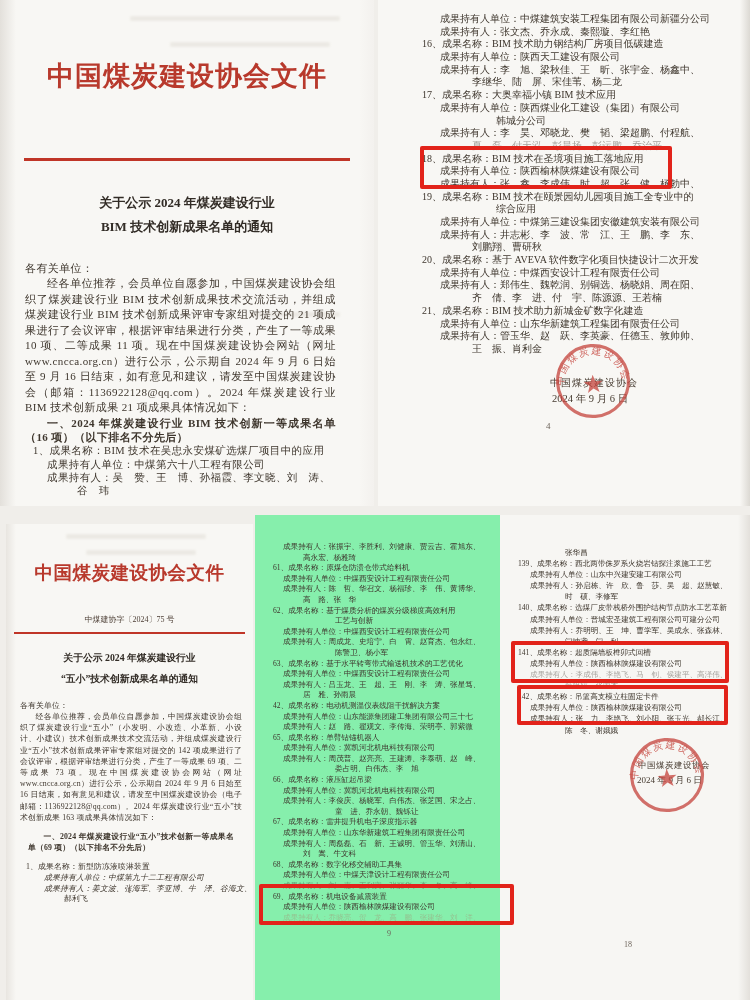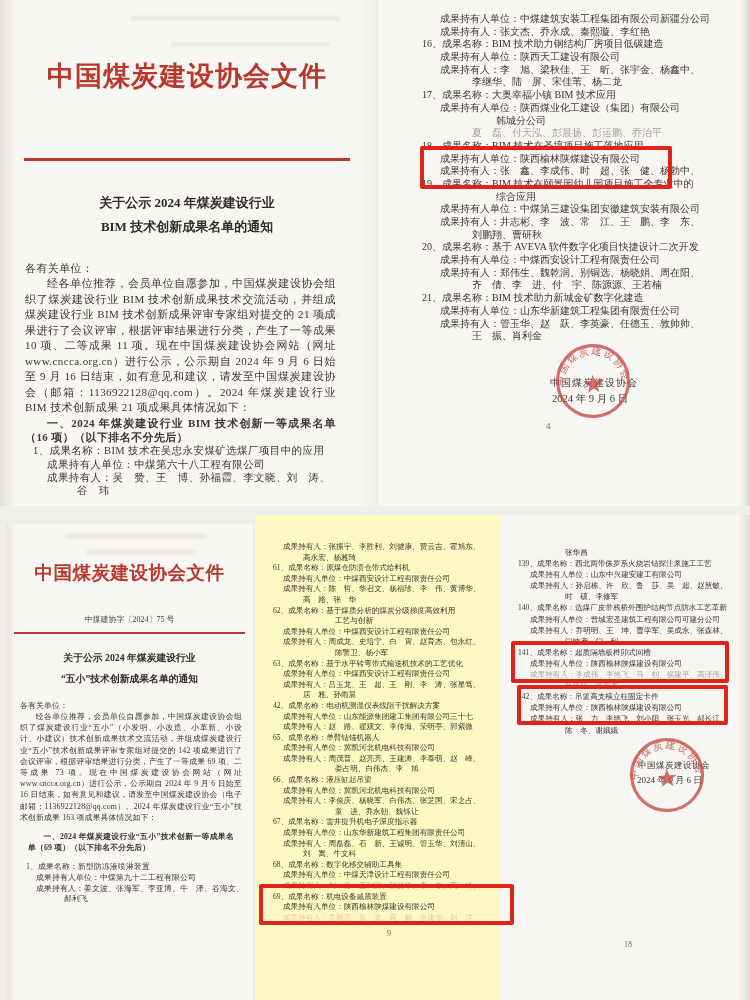--- a/index.html
+++ b/index.html
@@ -2,21 +2,21 @@
 <html><head>
 <meta charset="utf-8">
 <style>
   html,body{margin:0;padding:0;}
   .canvas{position:relative;width:750px;height:1000px;background:#f0eeea;overflow:hidden;
     font-family:"Liberation Serif","DejaVu Serif",serif;color:#3e362d;}
   .page{position:absolute;overflow:hidden;}
   .pg-tl{left:0;top:0;width:374px;height:506px;background:linear-gradient(90deg,#e3e0db 0,#f8f7f4 16px,#f8f7f4 96%,#f3f1ee 100%);}
   .pg-tr{left:378px;top:0;width:372px;height:506px;background:linear-gradient(270deg,#dcd9d3 0,#f8f7f4 10px);}
   .pg-bl{left:6px;top:524px;width:247px;height:476px;background:linear-gradient(90deg,#e8e5e0 0,#f8f7f4 10px);}
-  .pg-bm{left:255px;top:515px;width:245px;height:485px;background:#fef9c3;}
+  .pg-bm{left:255px;top:515px;width:245px;height:485px;background:#86efac;}
   .pg-br{left:500px;top:515px;width:250px;height:485px;background:linear-gradient(270deg,#e3e0db 0,#f7f6f3 12px);}
   .bleed{position:absolute;height:5px;background:#e4e1da;opacity:.6;border-radius:2px;filter:blur(1px);}
   
   .doc-title{position:absolute;left:0;right:0;text-align:center;font-weight:bold;color:#b8392c;white-space:nowrap;}
   .pg-tl .doc-title{top:58px;font-size:27px;letter-spacing:1px;}
   .pg-bl .doc-title{top:36px;font-size:18.5px;letter-spacing:.5px;}
   .doc-no{position:absolute;left:0;right:0;text-align:center;color:#4e4037;}
   .pg-tl .doc-no{top:131px;font-size:11px;}
   .pg-bl .doc-no{top:90px;font-size:8px;}
   .red-rule{position:absolute;background:#c03527;}
@@ -35,21 +35,21 @@
   .body75 .salut{line-height:11px;}
   .body75 .para{margin:0;text-indent:2em;text-align:justify;line-height:11.2px;}
   .body75 .sect{margin:8px;text-indent:2em;text-align:justify;line-height:11px;font-weight:bold;}
   
   .lines .ln{white-space:nowrap;overflow:visible;}
   .lines .dim{opacity:.45;}
   .lines .dim2{opacity:.3;color:#b4574d;}
   .lines-tl .ln{height:13.4px;font-size:10.5px;}
   .lines-tl .i0{margin-left:8px;} .lines-tl .i1{margin-left:22px;} .lines-tl .i3{margin-left:52px;}
   .lines-bl .ln{height:10.8px;font-size:7.8px;}
-  .lines-bl .i0{margin-left:6px;} .lines-bl .i1{margin-left:16px;} .lines-bl .i3{margin-left:44px;}
+  .lines-bl .i0{margin-left:6px;} .lines-bl .i1{margin-left:24px;font-style:italic;} .lines-bl .i3{margin-left:44px;}
   .lines-tr{position:absolute;left:44px;top:12px;right:2px;}
   .lines-tr .ln{height:12.7px;font-size:10px;}
   .lines-tr .i1{margin-left:18px;} .lines-tr .i2{margin-left:50px;} .lines-tr .i3{margin-left:74px;}
   .lines-bm{position:absolute;left:8px;top:27px;right:-8px;}
   .lines-bm .ln{height:10.6px;font-size:7.6px;}
   .lines-bm .i0{margin-left:10px;} .lines-bm .i1{margin-left:20px;} .lines-bm .i2{margin-left:40px;} .lines-bm .i4{margin-left:72px;}
   .lines-br{position:absolute;left:18px;top:33px;right:2px;}
   .lines-br .ln{height:11.1px;font-size:7.6px;}
   .lines-br .i1{margin-left:12px;} .lines-br .i2{margin-left:47px;}
   
@@ -104,20 +104,21 @@
     <div class="lines lines-tr">
         <div class="ln i1">成果持有人单位：中煤建筑安装工程集团有限公司新疆分公司</div>
         <div class="ln i1">成果持有人：张文杰、乔永成、秦熙璇、李红艳</div>
         <div class="ln i0">16、成果名称：BIM 技术助力钢结构厂房项目低碳建造</div>
         <div class="ln i1">成果持有人单位：陕西天工建设有限公司</div>
         <div class="ln i1">成果持有人：李　旭、梁秋佳、王　昕、张宇金、杨鑫中、</div>
         <div class="ln i2">李继华、陆　屏、宋佳苇、杨二龙</div>
         <div class="ln i0">17、成果名称：大奥幸福小镇 BIM 技术应用</div>
         <div class="ln i1">成果持有人单位：陕西煤业化工建设（集团）有限公司</div>
         <div class="ln i3">韩城分公司</div>
+        <div class="ln i1">成果持有人：李　昊、邓晓龙、樊　韬、梁超鹏、付程航、</div>
         <div class="ln i2 dim">夏　磊、付天泓、彭晨扬、彭运鹏、乔治平</div>
         <div class="ln i0">18、成果名称：BIM 技术在圣境项目施工落地应用</div>
         <div class="ln i1">成果持有人单位：陕西榆林陕煤建设有限公司</div>
         <div class="ln i1">成果持有人：张　鑫、李成伟、时　超、张　健、杨勃中、</div>
         <div class="ln i0">19、成果名称：BIM 技术在颐景园幼儿园项目施工全专业中的</div>
         <div class="ln i3">综合应用</div>
         <div class="ln i1">成果持有人单位：中煤第三建设集团安徽建筑安装有限公司</div>
         <div class="ln i1">成果持有人：井志彬、李　波、常　江、王　鹏、李　东、</div>
         <div class="ln i2">刘鹏翔、曹研秋</div>
         <div class="ln i0">20、成果名称：基于 AVEVA 软件数字化项目快捷设计二次开发</div>

